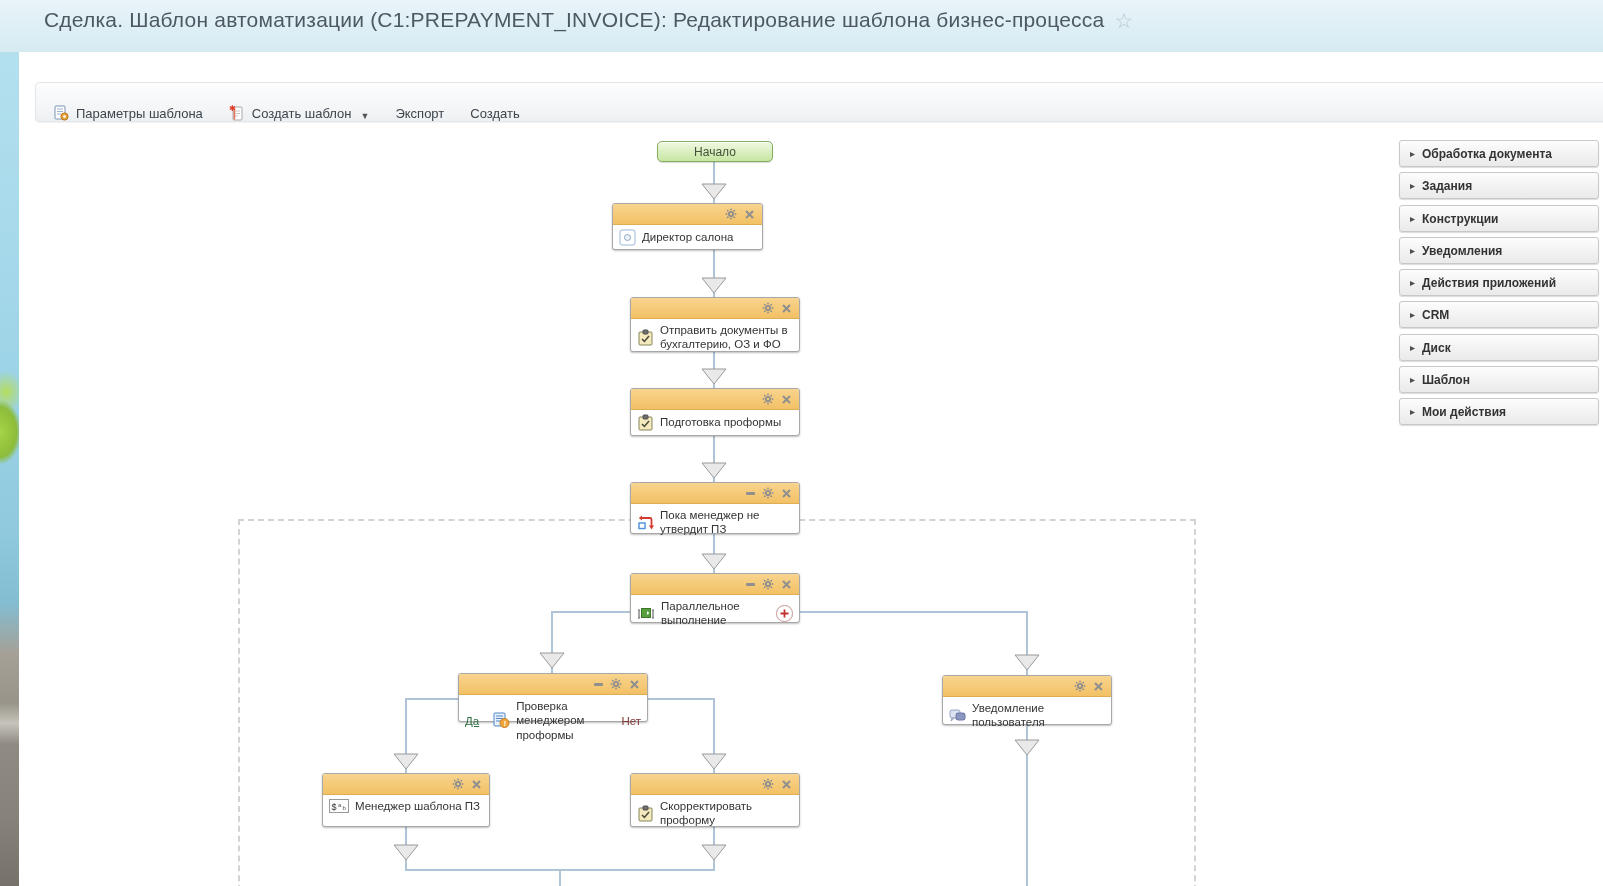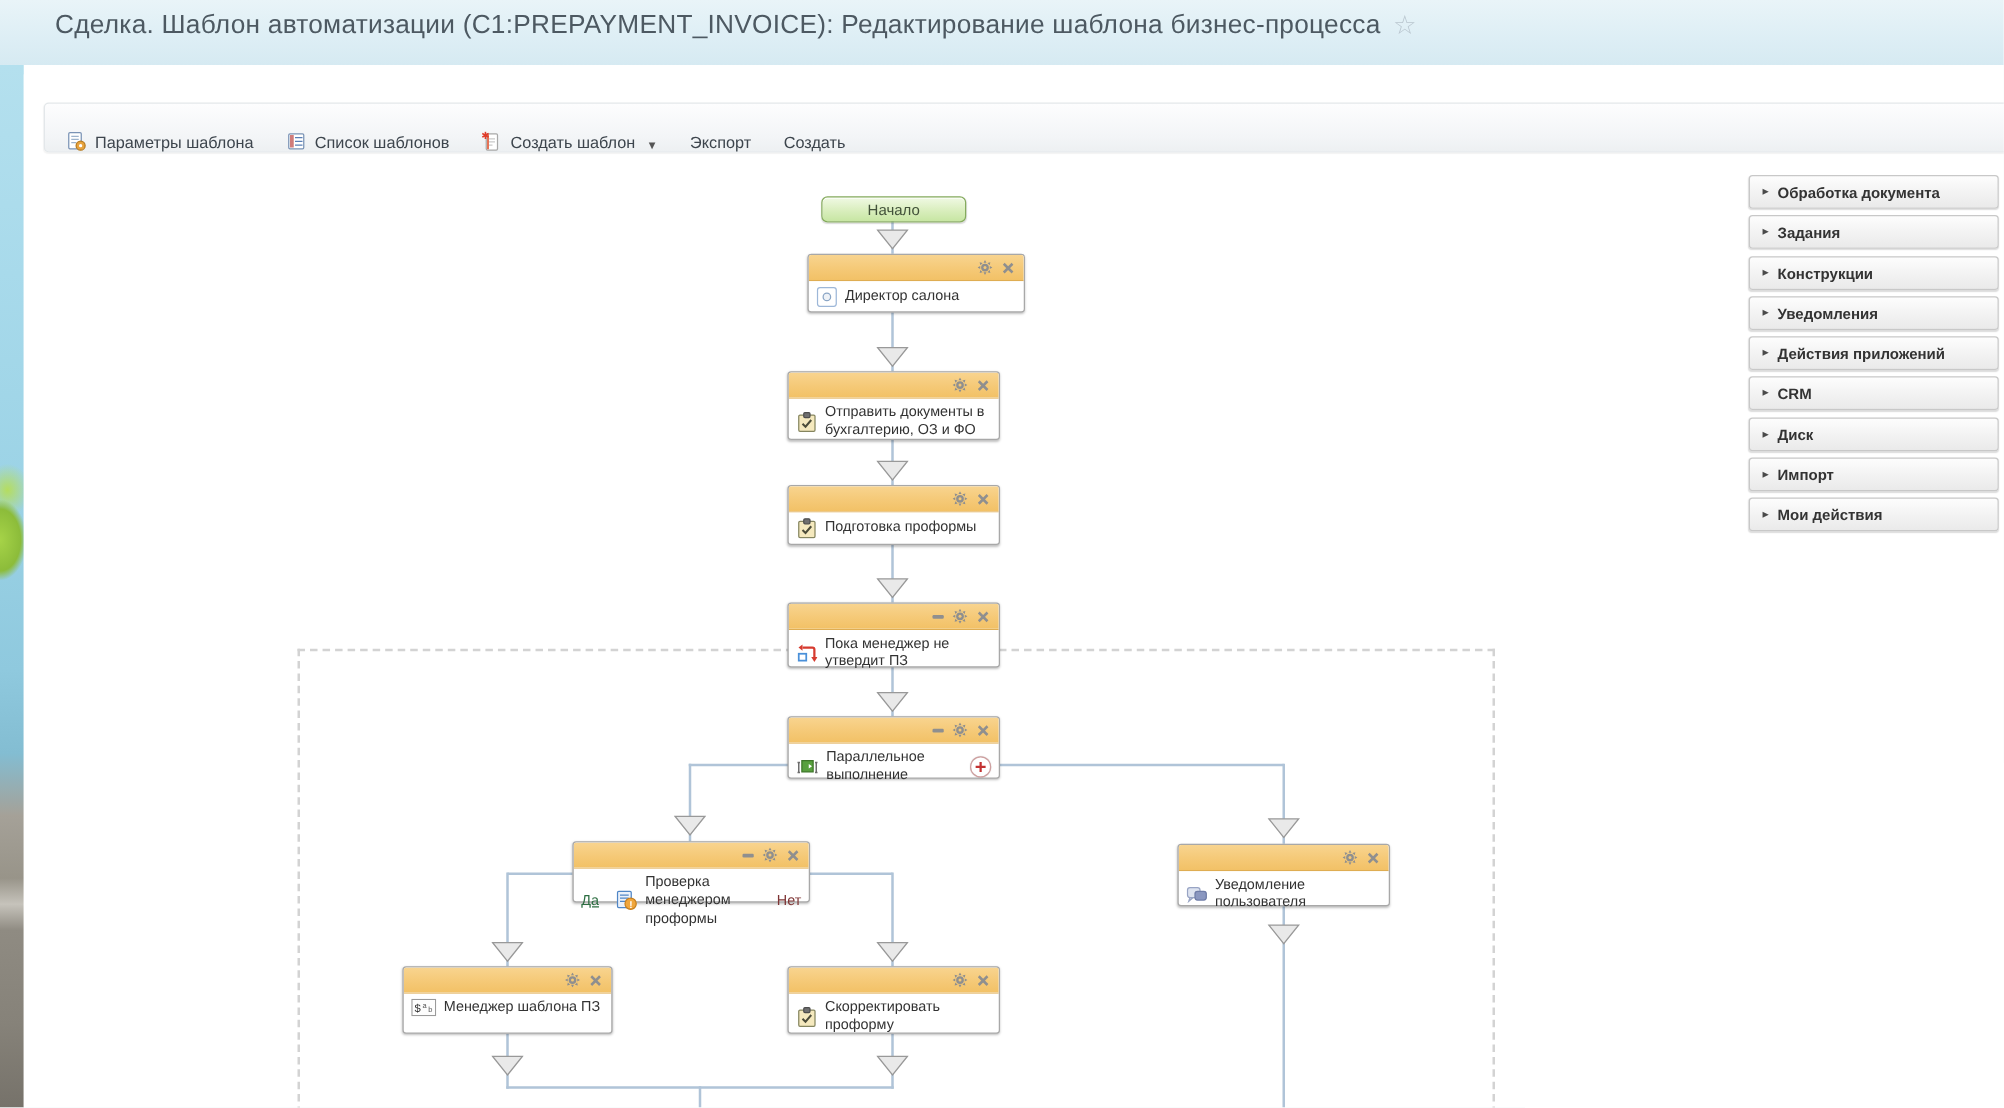--- a/index.html
+++ b/index.html
@@ -40,21 +40,21 @@
 
   
   .vline,.hline{position:absolute;background:#b0c4d8;}
   .vline{width:2px;} .hline{height:2px;}
   .dashed-region{position:absolute;left:238px;top:519px;width:954px;height:380px;border:2px dashed #d3d3d3;border-bottom:none;}
   .arrow{position:absolute;width:26px;height:17px;}
 
   .start-node{position:absolute;left:657px;top:141px;width:116px;height:21px;box-sizing:border-box;
     background:linear-gradient(180deg,#f0f9e4 0%,#d7edba 60%,#c7e6a3 100%);
     border:1px solid #85ab5e;border-radius:5px;box-shadow:inset 0 1px 0 rgba(255,255,255,.8),0 1px 1px rgba(0,0,0,.15);
-    display:flex;align-items:center;justify-content:center;font-size:12px;color:#42523a;margin-top:16px;}
+    display:flex;align-items:center;justify-content:center;font-size:12px;color:#42523a;}
 
   .block{position:absolute;box-sizing:border-box;background:#fff;border:1px solid #a8a8a8;border-radius:3px;
     box-shadow:0 1px 2px rgba(0,0,0,.25);cursor:move;}
   .block-header{height:20px;background:linear-gradient(180deg,#f8d48f 0%,#f5c977 55%,#f2c166 100%);
     border-bottom:1px solid #dfad52;border-radius:2px 2px 0 0;
     display:flex;align-items:center;justify-content:flex-end;gap:6px;padding:0 7px;}
   .hbtn{display:flex;align-items:center;justify-content:center;width:12px;height:12px;cursor:pointer;}
   .minus-glyph{width:9px;height:3px;background:#8f8f8f;border-radius:1px;}
   .block-body{position:relative;display:flex;align-items:center;gap:6px;padding:4px 6px;}
   .block-text{font-size:11.5px;line-height:1.25;color:#333;}
@@ -88,32 +88,20 @@
             <line x1="4" y1="9" x2="8" y2="9" stroke="#9db3cc"></line>
             <circle cx="11.5" cy="11.5" r="3.6" fill="#e8a33d" stroke="#b57a20"></circle>
             <circle cx="11.5" cy="11.5" r="1.3" fill="#fff"></circle>
           </svg>
       </span>
       <span>Параметры шаблона</span>
     </div>
     <div class="tb-item">
       <span class="bicon">
         <svg width="16" height="16" viewBox="0 0 16 16">
-            <rect x="2" y="2" width="12" height="12" rx="1" fill="#fff" stroke="#7a93b5"></rect>
-            <rect x="3" y="3" width="3" height="10" fill="#c0504d" opacity=".75"></rect>
-            <line x1="7" y1="5" x2="13" y2="5" stroke="#5a7fb5"></line>
-            <line x1="7" y1="8" x2="13" y2="8" stroke="#5a7fb5"></line>
-            <line x1="7" y1="11" x2="13" y2="11" stroke="#5a7fb5"></line>
-          </svg>
-      </span>
-      <span>Список шаблонов</span>
-    </div>
-    <div class="tb-item">
-      <span class="bicon">
-        <svg width="16" height="16" viewBox="0 0 16 16">
             <rect x="4" y="2" width="9" height="13" rx="1" fill="#fff" stroke="#a8a8a8"></rect>
             <line x1="6" y1="6" x2="11" y2="6" stroke="#c9c9c9"></line>
             <line x1="6" y1="8.5" x2="11" y2="8.5" stroke="#c9c9c9"></line>
             <line x1="6" y1="11" x2="9" y2="11" stroke="#c9c9c9"></line>
             <rect x="4.6" y="2.6" width="1.6" height="11.8" fill="#e05a3a" opacity=".85"></rect>
             <text x="0" y="6" font-size="8" fill="#e03c2a" font-weight="bold">✱</text>
           </svg>
       </span>
       <span>Создать шаблон</span>
       <span class="tb-caret">▼</span>
@@ -185,21 +173,21 @@
       <polygon points="1,1 25,1 13,16" fill="#e9e9e9" stroke="#999"></polygon>
     </svg>
   <svg class="arrow" style="left:1014px;top:739px">
       <polygon points="1,1 25,1 13,16" fill="#e9e9e9" stroke="#999"></polygon>
     </svg>
 
   <div class="start-node">
     <span>Начало</span>
   </div>
 
-  <div class="block" style="left:646px;top:203px;width:174px;height:47px">
+  <div class="block" style="left:612px;top:203px;width:151px;height:47px">
     <div class="block-header">
       <span class="hbtn">
           <svg width="12" height="12" viewBox="0 0 12 12">
             <path d="M6 0l1.2 2.2H4.8zM6 12l1.2-2.2H4.8zM0 6l2.2-1.2v2.4zM12 6l-2.2-1.2v2.4zM1.7 1.7l2.4.6-1.8 1.8zM10.3 10.3l-2.4-.6 1.8-1.8zM10.3 1.7l-.6 2.4-1.8-1.8zM1.7 10.3l.6-2.4 1.8 1.8z" fill="#8f8f8f"></path>
             <circle cx="6" cy="6" r="3.1" fill="#8f8f8f"></circle>
             <circle cx="6" cy="6" r="1.2" fill="#f5c977"></circle>
           </svg>
         </span>
       <span class="hbtn">
           <svg width="11" height="11" viewBox="0 0 11 11">
@@ -480,20 +468,20 @@
   <div class="sb-item" style="top:301px">
     <span class="sb-tri">▸</span>
     <span>CRM</span>
   </div>
   <div class="sb-item" style="top:334px">
     <span class="sb-tri">▸</span>
     <span>Диск</span>
   </div>
   <div class="sb-item" style="top:366px">
     <span class="sb-tri">▸</span>
-    <span>Импорт</span>
+    <span>Шаблон</span>
   </div>
   <div class="sb-item" style="top:398px">
     <span class="sb-tri">▸</span>
     <span>Мои действия</span>
   </div>
 
 </div>
 
 </body></html>

